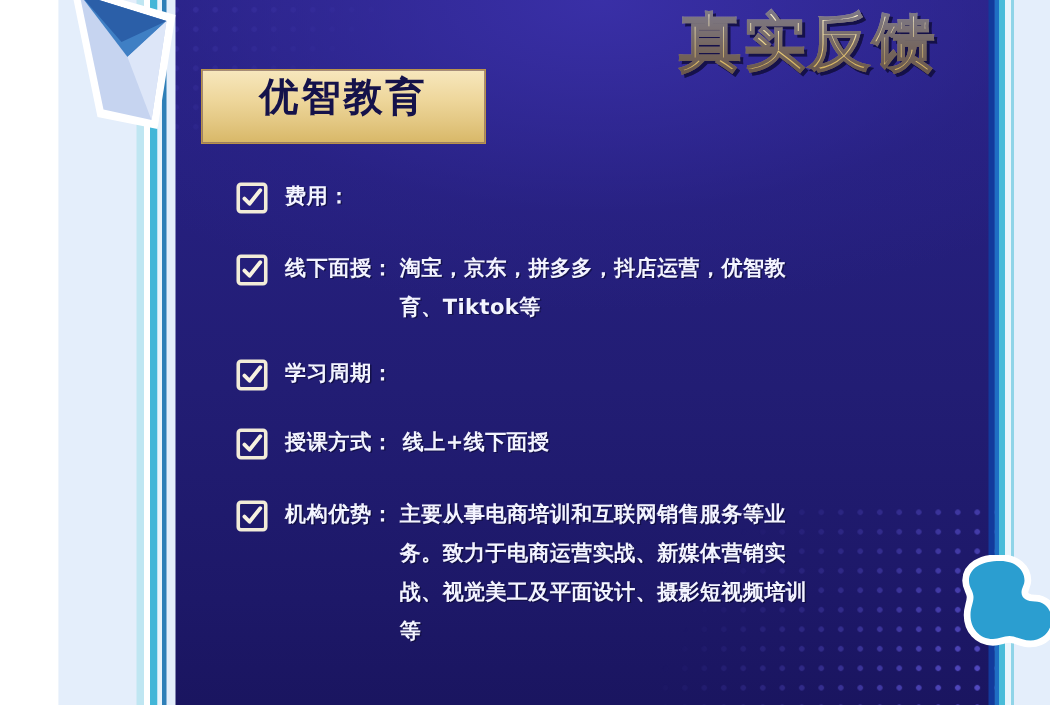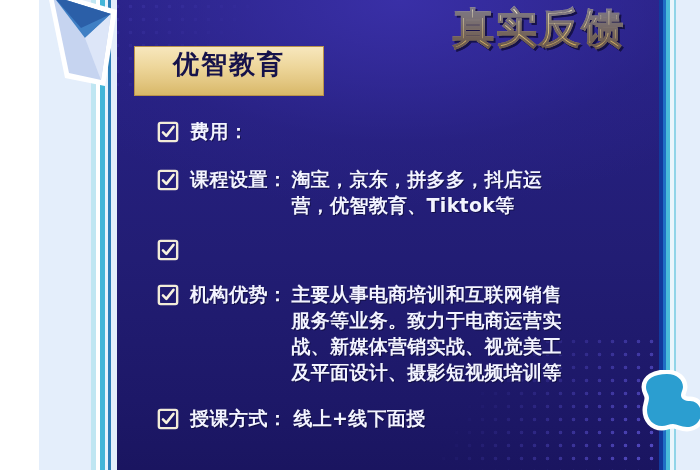--- a/index.html
+++ b/index.html
@@ -85,21 +85,21 @@
   }
 
   
   .list{position:absolute;left:118px;top:118px;width:445px;}
   .row{display:flex;align-items:flex-start;margin-bottom:20px;}
   .row:last-child{margin-bottom:0;}
   .chk{flex:0 0 auto;width:22px;height:22px;margin-right:11px;margin-top:3px;}
   .row-body{
     display:flex;align-items:flex-start;
     font-family:"DejaVu Sans","Liberation Sans",sans-serif;
-    font-size:19px;font-weight:bold;color:#f3f4ff;line-height:26px;
+    font-size:14px;font-weight:bold;color:#f3f4ff;line-height:26px;
     text-shadow:1px 1px 0 rgba(10,8,42,.6);
   }
   .row-label{flex:0 0 auto;white-space:nowrap;letter-spacing:.5px;}
   .row-value{flex:1 1 auto;letter-spacing:.3px;}
 
   
   .r1{margin-bottom:22px;}
   .r2{margin-bottom:18px;}
   .r3{margin-bottom:20px;}
   .r4{margin-bottom:22px;}
@@ -135,59 +135,60 @@
     </div>
 
     <div class="row r2">
       <span class="chk">
         <svg viewBox="0 0 24 24" width="22" height="22">
           <rect x="2" y="2" width="20" height="20" rx="2" fill="none" stroke="#f2ecd8" stroke-width="2.6"></rect>
           <path d="M6.5 12.4 L10.2 16.2 L18 6.4" fill="none" stroke="#f7f2e0" stroke-width="2.8" stroke-linecap="round" stroke-linejoin="round"></path>
         </svg>
       </span>
       <span class="row-body">
-        <span class="row-label">课程设置：</span>
+        <span class="row-label">线下面授：</span>
         <span class="row-value" style="margin-left:4px;max-width:280px">淘宝，京东，拼多多，抖店运营，优智教育、Tiktok等</span>
       </span>
     </div>
 
     <div class="row r3">
       <span class="chk">
         <svg viewBox="0 0 24 24" width="22" height="22">
           <rect x="2" y="2" width="20" height="20" rx="2" fill="none" stroke="#f2ecd8" stroke-width="2.6"></rect>
           <path d="M6.5 12.4 L10.2 16.2 L18 6.4" fill="none" stroke="#f7f2e0" stroke-width="2.8" stroke-linecap="round" stroke-linejoin="round"></path>
         </svg>
       </span>
       <span class="row-body">
+        <span class="row-label">学习周期：</span>
+      </span>
+    </div>
+
+    <div class="row r4">
+      <span class="chk">
+        <svg viewBox="0 0 24 24" width="22" height="22">
+          <rect x="2" y="2" width="20" height="20" rx="2" fill="none" stroke="#f2ecd8" stroke-width="2.6"></rect>
+          <path d="M6.5 12.4 L10.2 16.2 L18 6.4" fill="none" stroke="#f7f2e0" stroke-width="2.8" stroke-linecap="round" stroke-linejoin="round"></path>
+        </svg>
+      </span>
+      <span class="row-body">
+        <span class="row-label">授课方式：</span>
+        <span class="row-value" style="margin-left:6px">线上+线下面授</span>
       </span>
     </div>
 
     <div class="row">
       <span class="chk">
         <svg viewBox="0 0 24 24" width="22" height="22">
           <rect x="2" y="2" width="20" height="20" rx="2" fill="none" stroke="#f2ecd8" stroke-width="2.6"></rect>
           <path d="M6.5 12.4 L10.2 16.2 L18 6.4" fill="none" stroke="#f7f2e0" stroke-width="2.8" stroke-linecap="round" stroke-linejoin="round"></path>
         </svg>
       </span>
       <span class="row-body">
         <span class="row-label">机构优势：</span>
         <span class="row-value" style="margin-left:4px;max-width:282px">主要从事电商培训和互联网销售服务等业务。致力于电商运营实战、新媒体营销实战、视觉美工及平面设计、摄影短视频培训等</span>
-      </span>
-    </div>
-
-    <div class="row r4">
-      <span class="chk">
-        <svg viewBox="0 0 24 24" width="22" height="22">
-          <rect x="2" y="2" width="20" height="20" rx="2" fill="none" stroke="#f2ecd8" stroke-width="2.6"></rect>
-          <path d="M6.5 12.4 L10.2 16.2 L18 6.4" fill="none" stroke="#f7f2e0" stroke-width="2.8" stroke-linecap="round" stroke-linejoin="round"></path>
-        </svg>
-      </span>
-      <span class="row-body">
-        <span class="row-label">授课方式：</span>
-        <span class="row-value" style="margin-left:6px">线上+线下面授</span>
       </span>
     </div>
 
   </div>
 
   <div class="left-frame">
     <div class="lf-bg"></div>
     <div class="lf-s1"></div>
     <div class="lf-s2"></div>
     <div class="lf-s3"></div>

